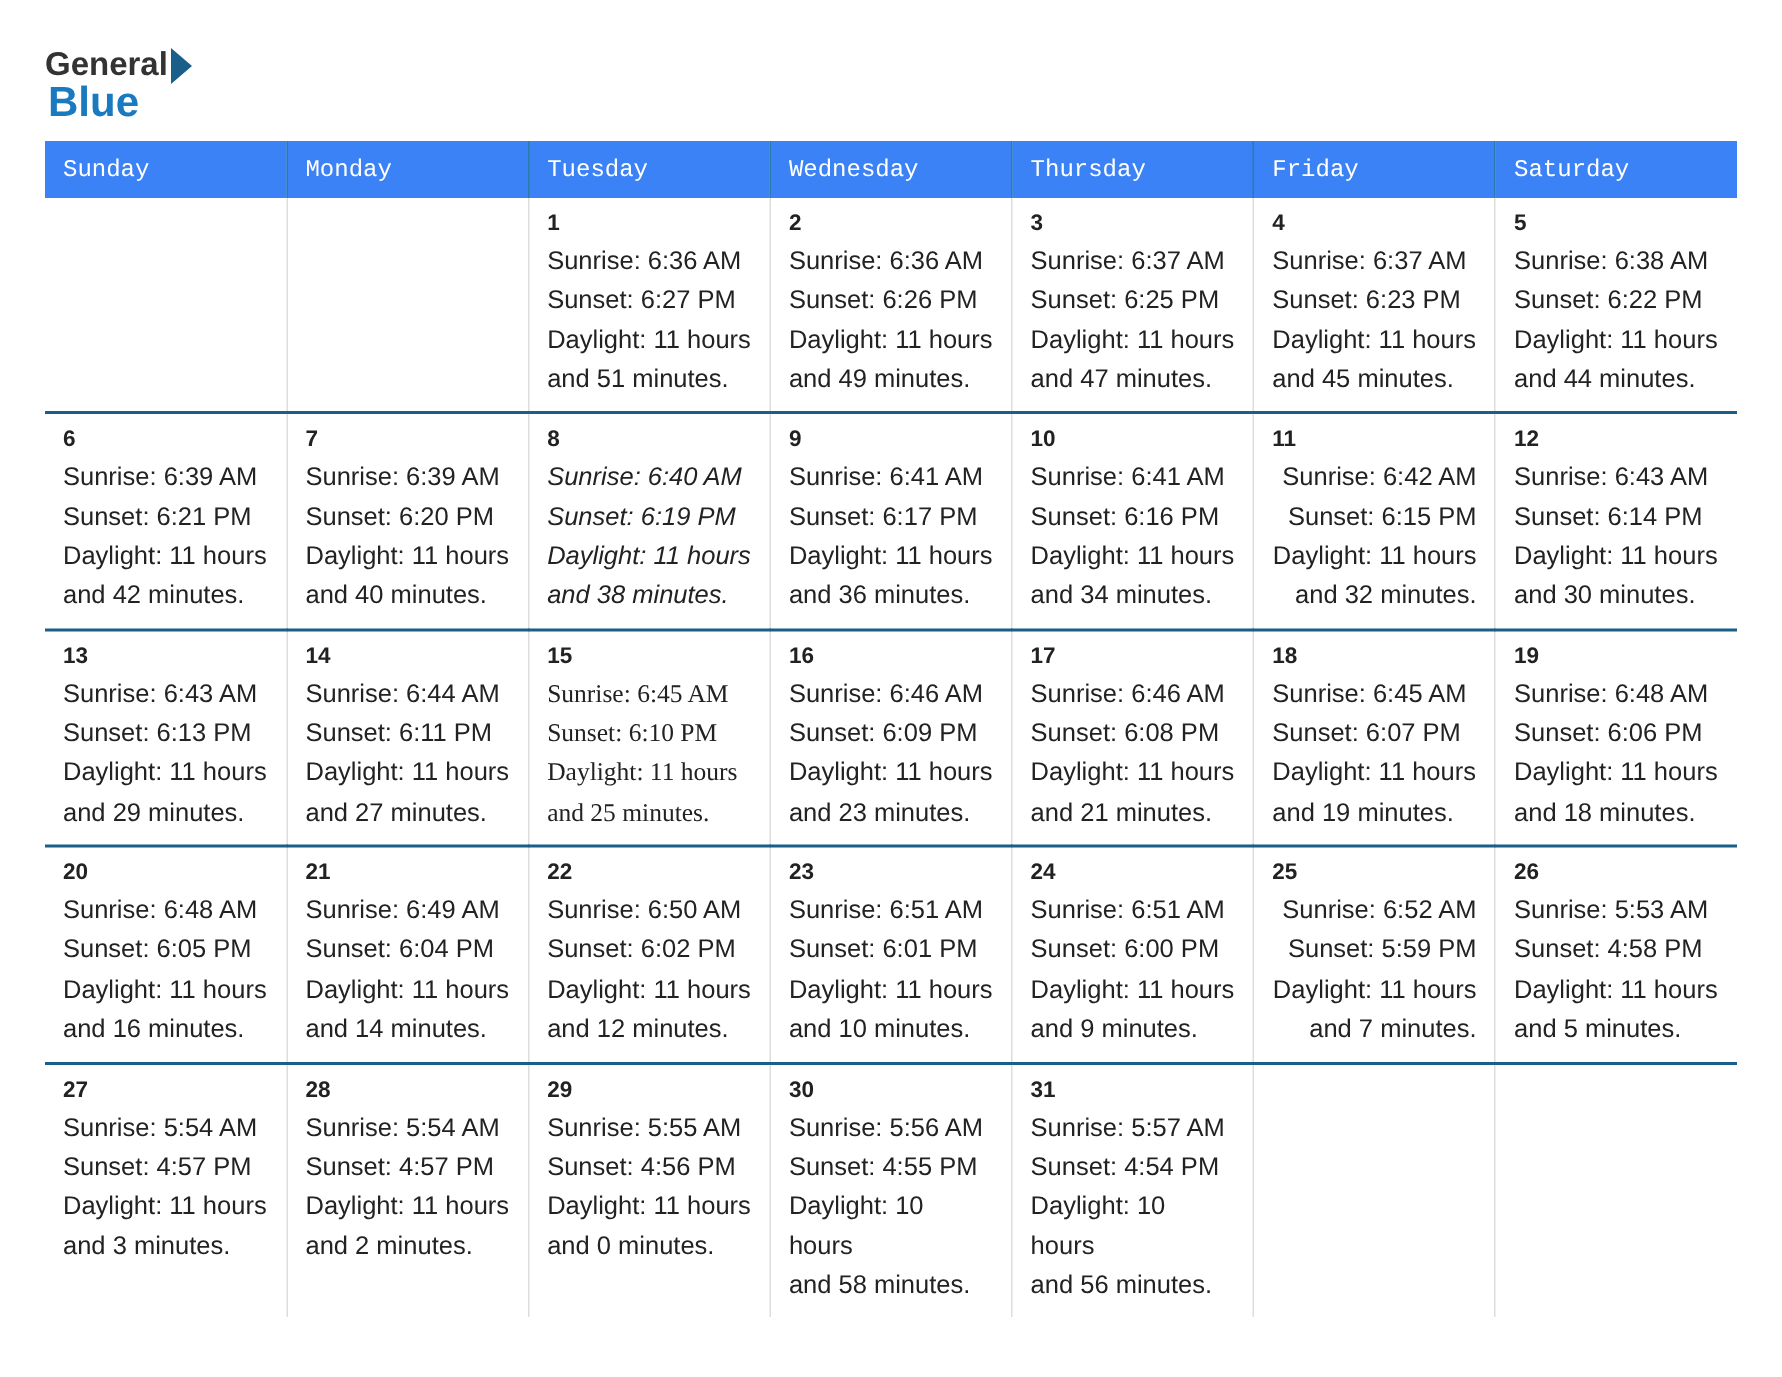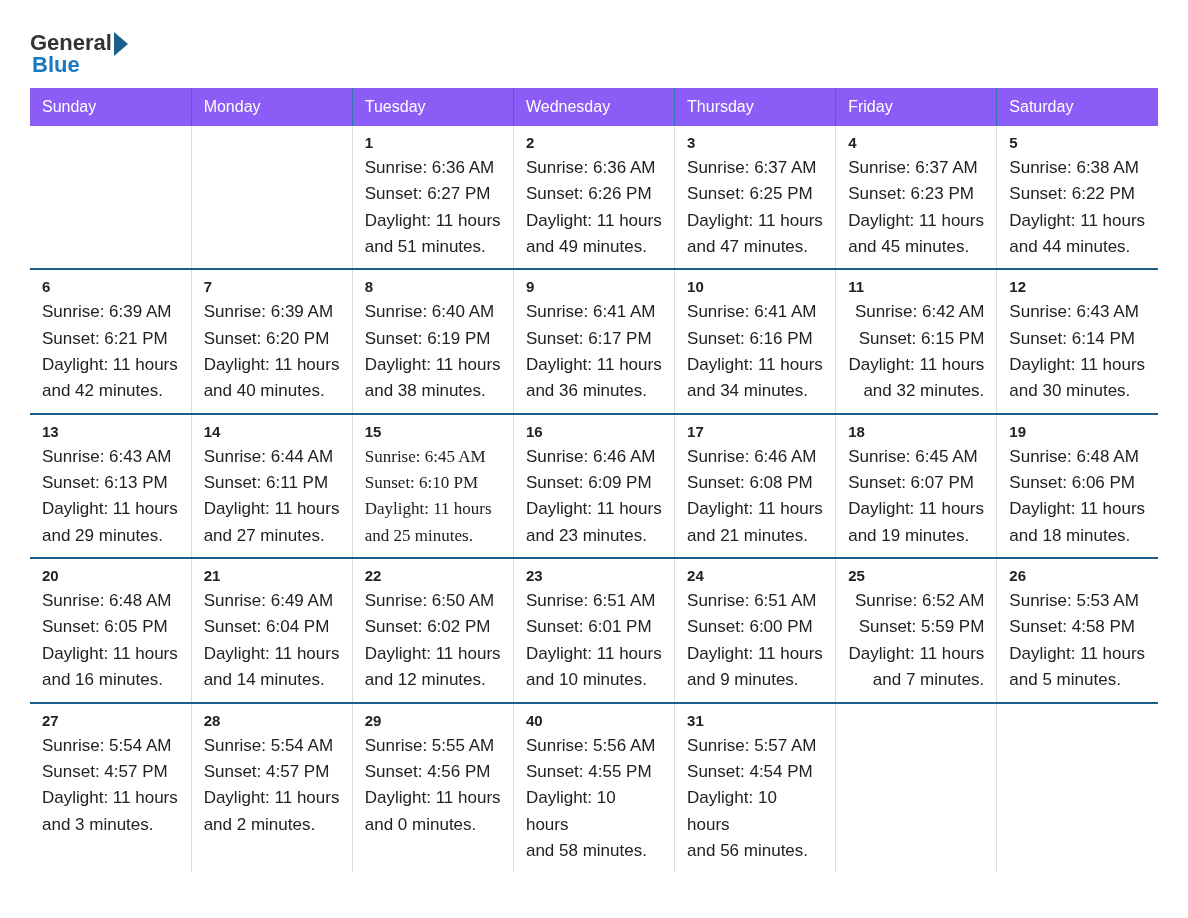--- a/index.html
+++ b/index.html
@@ -32,21 +32,21 @@
       height: 0;
       border-left: 14px solid #1a5f8a;
       border-top: 12px solid transparent;
       border-bottom: 12px solid transparent;
       display: inline-block;
       margin-left: 2px;
       vertical-align: middle;
       margin-top: -4px;
     }
     .logo-blue {
-      font-size: 22px;
+      font-size: 28px;
       font-weight: bold;
       color: #1a7abf;
       display: block;
       margin-top: -4px;
       margin-left: 2px;
     }
     .title-block {
       text-align: right;
     }
     .month-year {
@@ -59,21 +59,22 @@
       font-size: 22px;
       color: #444;
       margin-top: 4px;
     }
     table {
       width: 100%;
       border-collapse: collapse;
       margin-top: 10px;
     }
     thead tr {
-      background-color: #8b5cf6;
+      background-color: #3b82f6;
+      font-family: Liberation Mono, monospace;
     }
     thead th {
       color: #fff;
       font-size: 16px;
       font-weight: normal;
       padding: 10px 12px;
       text-align: left;
       border-right: 1px solid #2a7aaa;
     }
     thead th:last-child {
@@ -187,21 +188,21 @@
         </td>
         <td>
           <span class="day-number">7</span>
           <div class="day-info" style="white-space: pre-line;">Sunrise: 6:39 AM
 Sunset: 6:20 PM
 Daylight: 11 hours
 and 40 minutes.</div>
         </td>
         <td>
           <span class="day-number">8</span>
-          <div class="day-info" style="white-space: pre-line;">Sunrise: 6:40 AM
+          <div class="day-info" style="white-space: pre-line; font-style: italic;">Sunrise: 6:40 AM
 Sunset: 6:19 PM
 Daylight: 11 hours
 and 38 minutes.</div>
         </td>
         <td>
           <span class="day-number">9</span>
           <div class="day-info" style="white-space: pre-line;">Sunrise: 6:41 AM
 Sunset: 6:17 PM
 Daylight: 11 hours
 and 36 minutes.</div>
@@ -346,21 +347,21 @@
 and 2 minutes.</div>
         </td>
         <td>
           <span class="day-number">29</span>
           <div class="day-info" style="white-space: pre-line;">Sunrise: 5:55 AM
 Sunset: 4:56 PM
 Daylight: 11 hours
 and 0 minutes.</div>
         </td>
         <td>
-          <span class="day-number">40</span>
+          <span class="day-number">30</span>
           <div class="day-info" style="white-space: pre-line;">Sunrise: 5:56 AM
 Sunset: 4:55 PM
 Daylight: 10 hours
 and 58 minutes.</div>
         </td>
         <td>
           <span class="day-number">31</span>
           <div class="day-info" style="white-space: pre-line;">Sunrise: 5:57 AM
 Sunset: 4:54 PM
 Daylight: 10 hours

